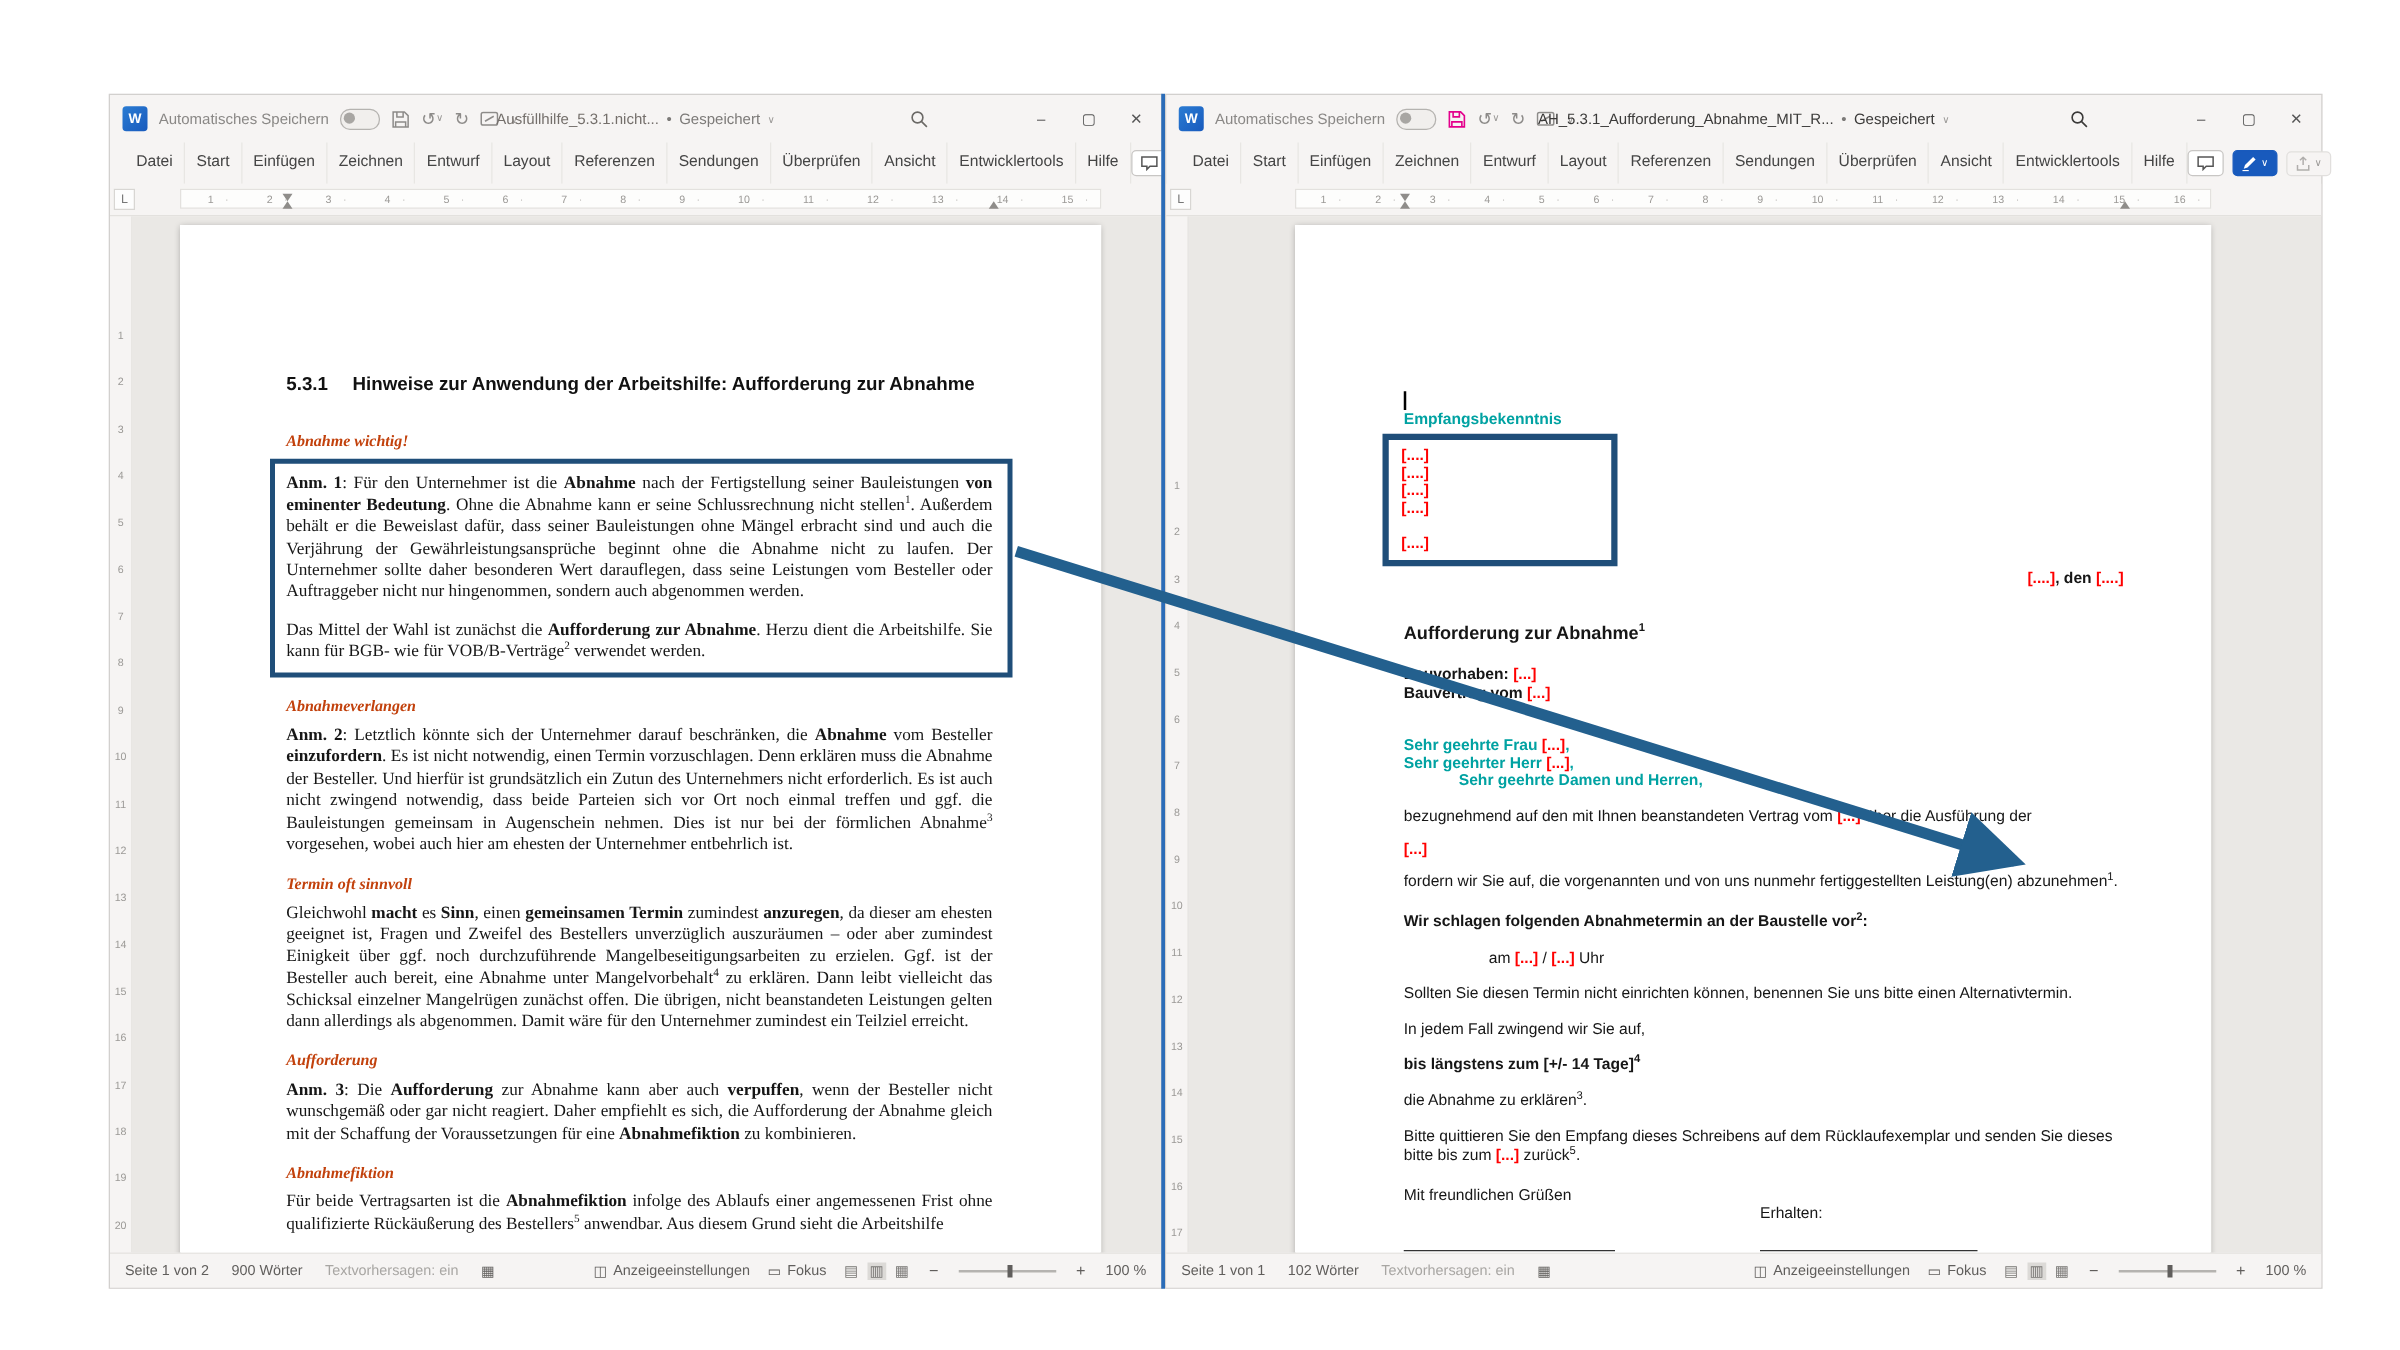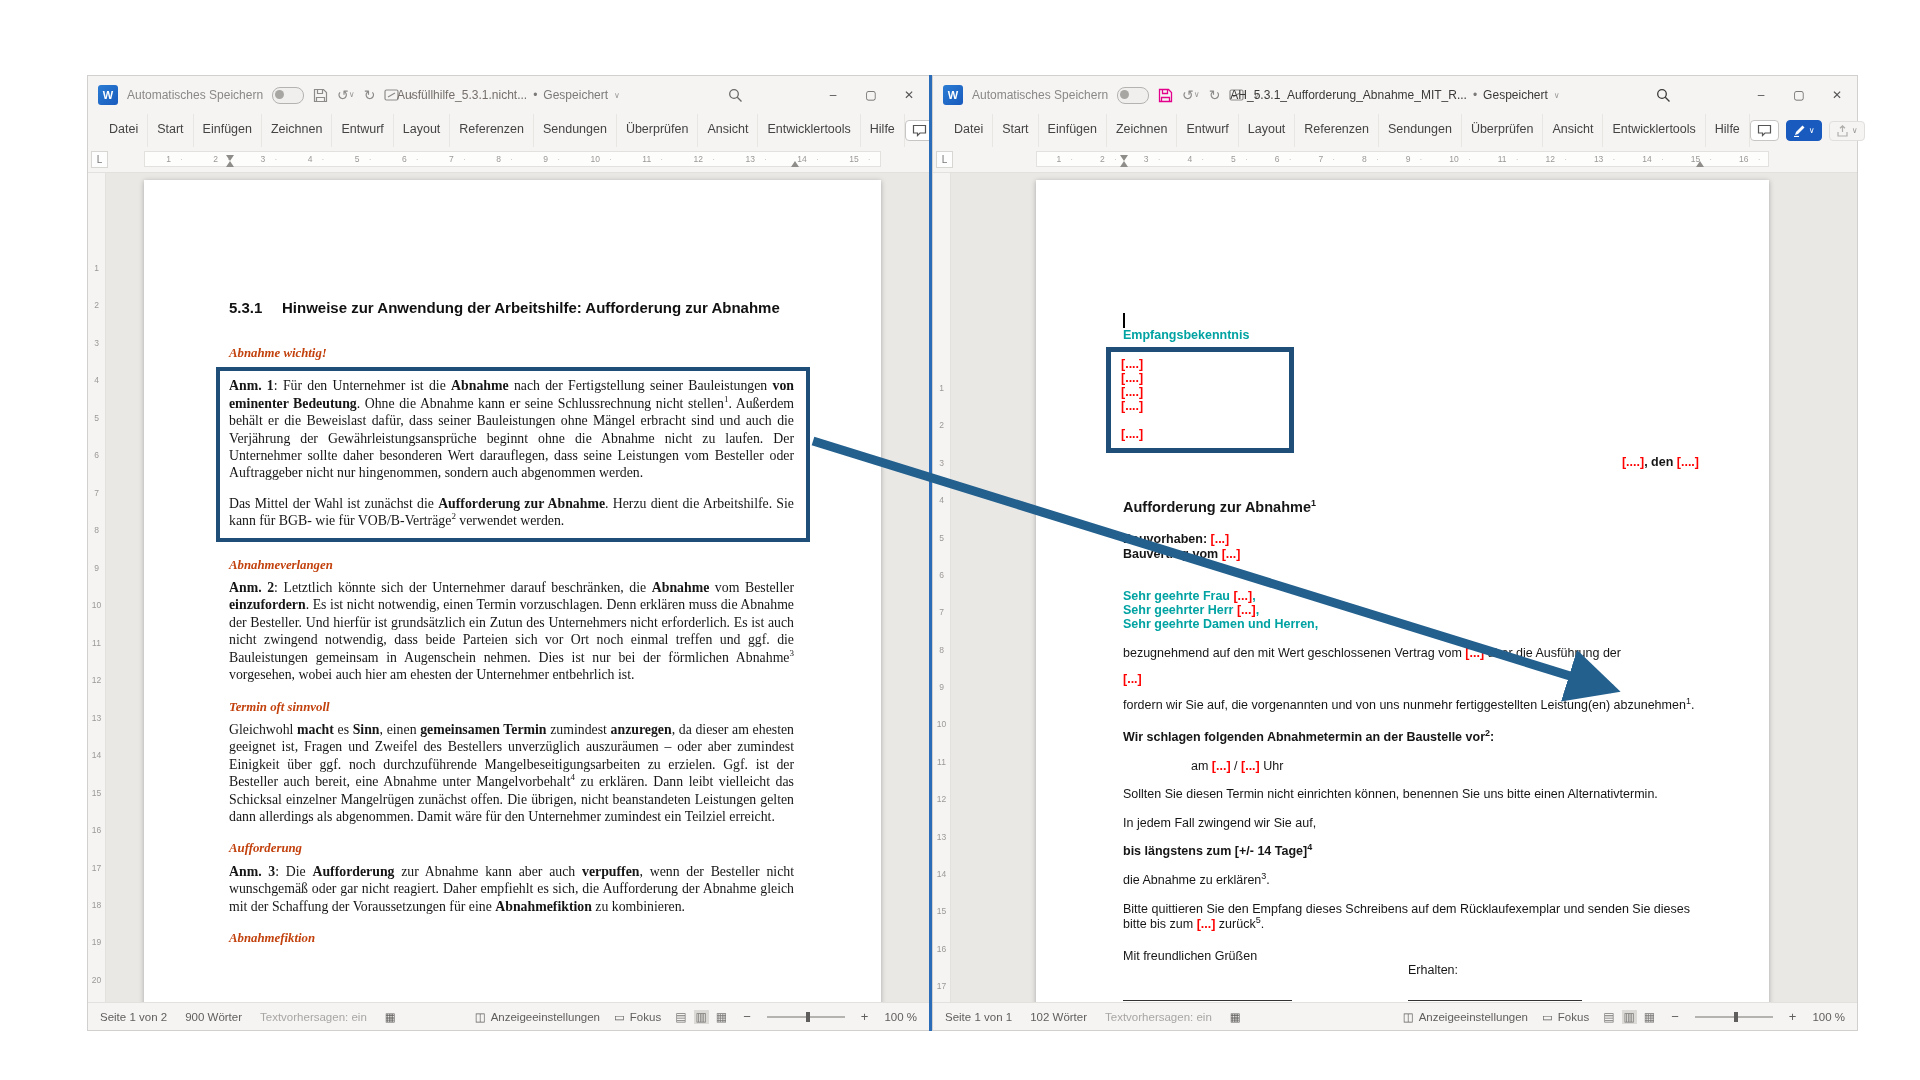--- a/index.html
+++ b/index.html
@@ -235,20 +235,21 @@
             <p><span class="b">Anm. 1</span><span>: Für den Unternehmer ist die </span><span class="b">Abnahme</span><span> nach der Fertigstellung seiner Bauleistungen </span><span class="b">von eminenter Bedeutung</span><span>. Ohne die Abnahme kann er seine Schlussrechnung nicht stellen</span><sup>1</sup><span>. Außerdem behält er die Beweislast dafür, dass seiner Bauleistungen ohne Mängel erbracht sind und auch die Verjährung der Gewährleistungsansprüche beginnt ohne die Abnahme nicht zu laufen. Der Unternehmer sollte daher besonderen Wert darauflegen, dass seine Leistungen vom Besteller oder Auftraggeber nicht nur hingenommen, sondern auch abgenommen werden.</span></p>
             <p><span>Das Mittel der Wahl ist zunächst die </span><span class="b">Aufforderung zur Abnahme</span><span>. Herzu dient die Arbeitshilfe. Sie kann für BGB- wie für VOB/B-Verträge</span><sup>2</sup><span> verwendet werden.</span></p>
           </div>
           <div class="glabel">Abnahmeverlangen</div>
           <p><span class="b">Anm. 2</span><span>: Letztlich könnte sich der Unternehmer darauf beschränken, die </span><span class="b">Abnahme</span><span> vom Besteller </span><span class="b">einzufordern</span><span>. Es ist nicht notwendig, einen Termin vorzuschlagen. Denn erklären muss die Abnahme der Besteller. Und hierfür ist grundsätzlich ein Zutun des Unternehmers nicht erforderlich. Es ist auch nicht zwingend notwendig, dass beide Parteien sich vor Ort noch einmal treffen und ggf. die Bauleistungen gemeinsam in Augenschein nehmen. Dies ist nur bei der förmlichen Abnahme</span><sup>3</sup><span> vorgesehen, wobei auch hier am ehesten der Unternehmer entbehrlich ist.</span></p>
           <div class="glabel">Termin oft sinnvoll</div>
           <p><span>Gleichwohl </span><span class="b">macht</span><span> es </span><span class="b">Sinn</span><span>, einen </span><span class="b">gemeinsamen Termin</span><span> zumindest </span><span class="b">anzuregen</span><span>, da dieser am ehesten geeignet ist, Fragen und Zweifel des Bestellers unverzüglich auszuräumen – oder aber zumindest Einigkeit über ggf. noch durchzuführende Mangelbeseitigungsarbeiten zu erzielen. Ggf. ist der Besteller auch bereit, eine Abnahme unter Mangelvorbehalt</span><sup>4</sup><span> zu erklären. Dann leibt vielleicht das Schicksal einzelner Mangelrügen zunächst offen. Die übrigen, nicht beanstandeten Leistungen gelten dann allerdings als abgenommen. Damit wäre für den Unternehmer zumindest ein Teilziel erreicht.</span></p>
           <div class="glabel">Aufforderung</div>
           <p><span class="b">Anm. 3</span><span>: Die </span><span class="b">Aufforderung</span><span> zur Abnahme kann aber auch </span><span class="b">verpuffen</span><span>, wenn der Besteller nicht wunschgemäß oder gar nicht reagiert. Daher empfiehlt es sich, die Aufforderung der Abnahme gleich mit der Schaffung der Voraussetzungen für eine </span><span class="b">Abnahmefiktion</span><span> zu kombinieren.</span></p>
           <div class="glabel">Abnahmefiktion</div>
+          <p><span>Für beide Vertragsarten ist die </span><span class="b">Abnahmefiktion</span><span> infolge des Ablaufs einer angemessenen Frist ohne qualifizierte Rückäußerung des Bestellers</span><sup>5</sup><span> anwendbar. Aus diesem Grund sieht die Arbeitshilfe</span></p>
         </div>
       </div>
     </div>
 
     <div class="statusbar">
       <div class="sb-group">
         <span>Seite 1 von 2</span>
         <span>900 Wörter</span>
         <span class="sb-dim">Textvorhersagen: ein</span>
         <span>▦</span>
@@ -416,22 +417,22 @@
               <div>[....]</div>
               <div>&nbsp;</div>
               <div>[....]</div>
             </div>
           <div class="lline" style="top:275px;text-align:right;"><span class="b c-red">[....]</span><span class="b">, den </span><span class="b c-red">[....]</span></div>
           <div class="lline" style="top:320px;font-size:14.5px;"><span class="b">Aufforderung zur Abnahme</span><sup class="b">1</sup></div>
           <div class="lline" style="top:352px;"><span class="b">Bauvorhaben: </span><span class="b c-red">[...]</span></div>
           <div class="lline" style="top:367px;"><span class="b">Bauvertrag vom  </span><span class="b c-red">[...]</span></div>
           <div class="lline" style="top:409px;"><span class="b c-teal">Sehr geehrte Frau </span><span class="b c-red">[...]</span><span class="b c-teal">,</span></div>
           <div class="lline" style="top:423px;"><span class="b c-teal">Sehr geehrter Herr </span><span class="b c-red">[...]</span><span class="b c-teal">,</span></div>
-          <div class="lline" style="top:437px;"><span class="b c-teal">Sehr geehrte Damen und Herren,</span></div>
-          <div class="lline" style="top:466px;"><span>bezugnehmend auf den mit Wert geschlossenen Vertrag vom </span><span class="b c-red">[...]</span><span> über die Ausführung der</span></div>
+          <div class="lline" style="top:437px;margin-left:44px;"><span class="b c-teal">Sehr geehrte Damen und Herren,</span></div>
+          <div class="lline" style="top:466px;"><span>bezugnehmend auf den mit Ihnen beanstandeten Vertrag vom </span><span class="b c-red">[...]</span><span> über die Ausführung der</span></div>
           <div class="lline" style="top:492px;"><span class="b c-red">[...]</span></div>
           <div class="lline" style="top:518px;"><span>fordern wir Sie auf, die vorgenannten und von uns nunmehr fertiggestellten Leistung(en) abzunehmen</span><sup>1</sup><span>.</span></div>
           <div class="lline" style="top:550px;"><span class="b">Wir schlagen folgenden Abnahmetermin an der Baustelle vor</span><sup class="b">2</sup><span class="b">:</span></div>
           <div class="lline" style="top:579px;left:155px;"><span>am </span><span class="b c-red">[...]</span><span> / </span><span class="b c-red">[...]</span><span> Uhr</span></div>
           <div class="lline" style="top:607px;"><span>Sollten Sie diesen Termin nicht einrichten können, benennen Sie uns bitte einen Alternativtermin.</span></div>
           <div class="lline" style="top:636px;"><span>In jedem Fall zwingend wir Sie auf,</span></div>
           <div class="lline" style="top:664px;"><span class="b">bis längstens zum [+/- 14 Tage]</span><sup class="b">4</sup></div>
           <div class="lline" style="top:693px;"><span>die Abnahme zu erklären</span><sup>3</sup><span>.</span></div>
           <div class="lline" style="top:722px;"><span>Bitte quittieren Sie den Empfang dieses Schreibens auf dem Rücklaufexemplar und senden Sie dieses bitte bis zum </span><span class="b c-red">[...]</span><span> zurück</span><sup>5</sup><span>.</span></div>
           <div class="lline" style="top:769px;"><span>Mit freundlichen Grüßen</span></div>

